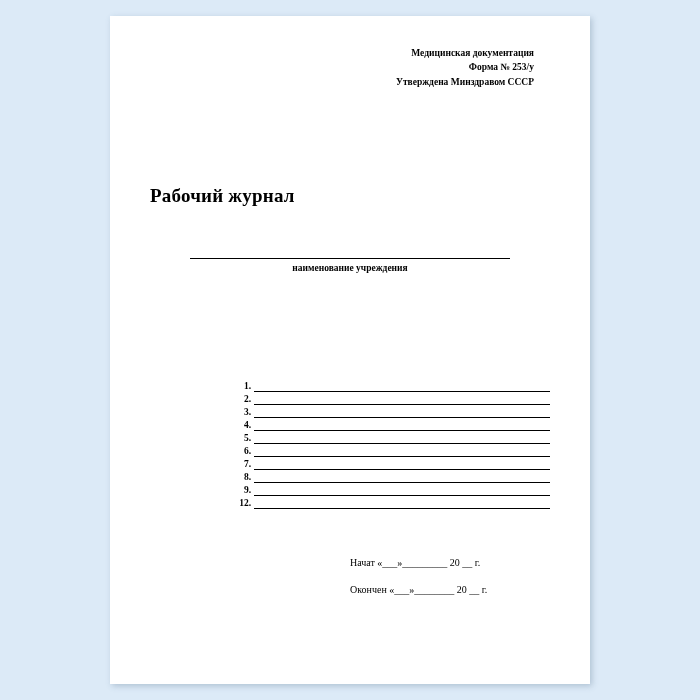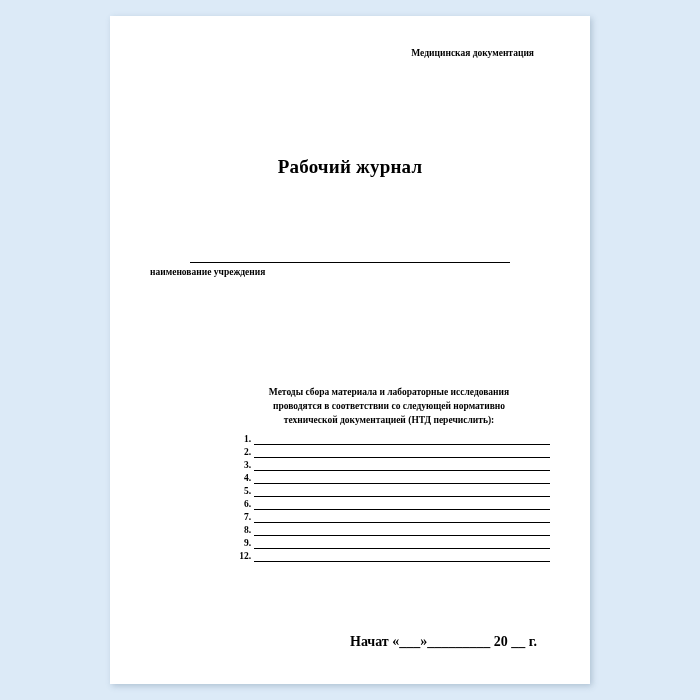--- a/index.html
+++ b/index.html
@@ -44,32 +44,31 @@
     line-height: 1.5;
     color: #000;
     margin-top: 8px;
     padding-right: 16px;
   }
   .header-block div {
     white-space: nowrap;
   }
   .title-block {
     margin-top: 92px;
-    text-align: center;
   }
   .title-line {
     font-size: 19px;
     font-weight: bold;
     line-height: 1.55;
     color: #000;
     letter-spacing: 0.2px;
   }
   .institution-block {
-    margin-top: 80px;
-    text-align: left;
+    margin-top: 48px;
+    text-align: center;
   }
   .inst-rule {
     width: 320px;
     height: 0;
     border-top: 1.6px solid #000;
     margin: 0 auto 4px auto;
   }
   .inst-caption {
     font-size: 9.5px;
     font-weight: bold;
@@ -103,59 +102,56 @@
     text-align: right;
     padding-right: 3px;
     line-height: 11px;
   }
   .line-rule {
     flex: 1;
     border-bottom: 1.2px solid #000;
     height: 10px;
   }
   .footer-block {
-    margin-top: 72px;
+    margin-top: 48px;
     padding-left: 200px;
-    font-size: 14px;
-    font-weight: bold;
+    font-size: 10px;
+    font-weight: normal;
     color: #000;
   }
   .footer-row {
     margin-bottom: 16px;
     white-space: nowrap;
   }
 </style>
 </head>
 <body>
 
 <div id="stage">
 
   <div class="page-shadow"></div>
 
   <div class="page">
 
     <div class="header-block">
       <div>Медицинская документация</div>
+      <div>Форма № 253/у</div>
+      <div>Утверждена Минздравом СССР</div>
     </div>
 
     <div class="title-block">
       <div class="title-line">Рабочий журнал</div>
     </div>
 
     <div class="institution-block">
       <div class="inst-rule"></div>
       <div class="inst-caption">наименование учреждения</div>
     </div>
 
     <div class="methods-block">
-      <div class="methods-note">
-        <div>Методы сбора материала и лабораторные исследования</div>
-        <div>проводятся в соответствии со следующей нормативно</div>
-        <div>технической документацией (НТД перечислить):</div>
-      </div>
 
       <div class="lines">
         <div class="line-row">
           <span class="line-num">1.</span>
           <span class="line-rule"></span>
         </div>
         <div class="line-row">
           <span class="line-num">2.</span>
           <span class="line-rule"></span>
         </div>
@@ -189,16 +185,17 @@
         </div>
         <div class="line-row">
           <span class="line-num">12.</span>
           <span class="line-rule"></span>
         </div>
       </div>
     </div>
 
     <div class="footer-block">
       <div class="footer-row">Начат  «___»_________ 20 __ г.</div>
+      <div class="footer-row">Окончен «___»________ 20 __ г.</div>
     </div>
 
   </div>
 </div>
 
 </body></html>

